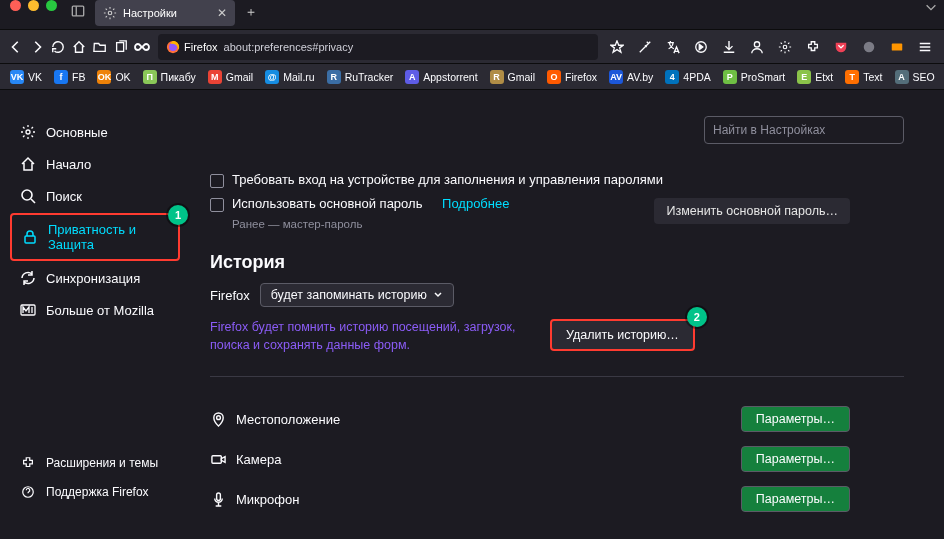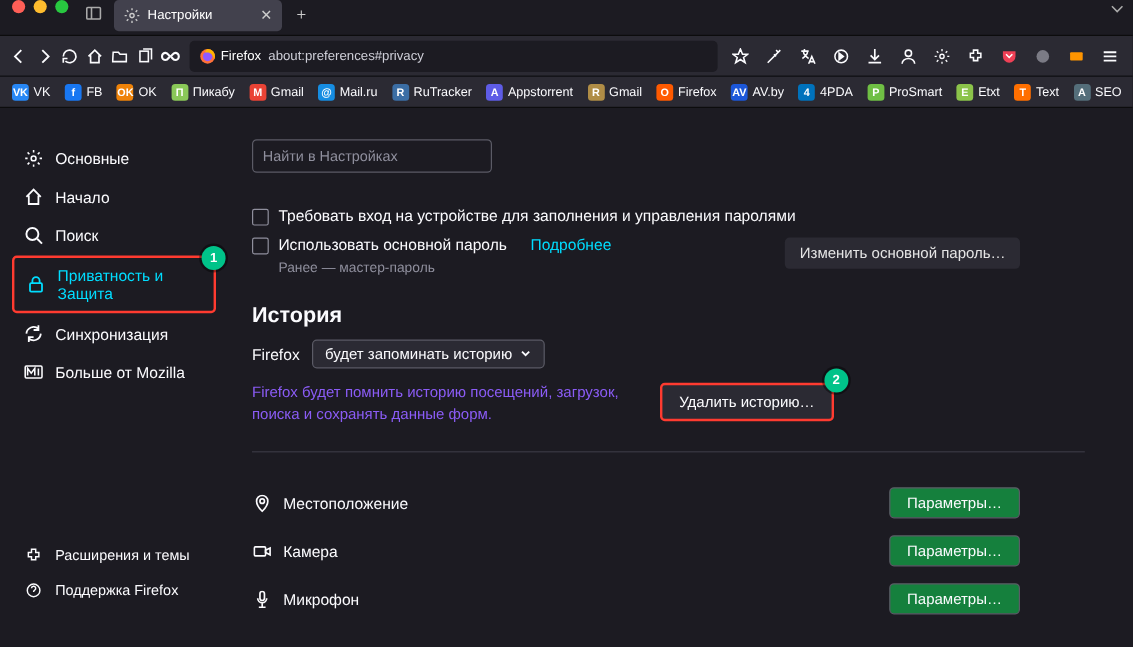--- a/index.html
+++ b/index.html
@@ -39,21 +39,21 @@
   .sidebar { width: 190px; padding: 26px 6px; display:flex; flex-direction:column; }
   .nav-item { display:flex; align-items:center; gap:10px; padding:7px 10px; border-radius:4px; color:#fbfbfe; font-size:13px; cursor:pointer; position:relative; margin:1px 4px; }
   .nav-item.active { color:#00ddff; }
   .nav-item .icon { width:16px; display:flex; justify-content:center; }
   .highlight-1 { border:2px solid #ff3b30; border-radius:4px; }
   .marker { position:absolute; width:20px; height:20px; border-radius:50%; background:#00c389; color:#fff; display:flex; align-items:center; justify-content:center; font-size:11px; font-weight:600; box-shadow:0 0 0 2px rgba(0,0,0,.4); }
   .marker-1 { top:-10px; right:-10px; }
   .sidebar-bottom { margin-top:auto; padding-bottom:6px; }
 
   .main { flex:1; overflow:auto; padding: 0 40px 20px 20px; position:relative; }
-  .search-wrap { display:flex; justify-content:flex-start; padding:26px 0 24px 0; }
+  .search-wrap { display:flex; justify-content:flex-end; padding:26px 0 24px 0; }
   .search-box { width:200px; height:28px; border:1px solid #5b5b66; border-radius:4px; background:transparent; color:#cfcfd8; font-size:12px; padding:0 8px; }
   .search-box::placeholder { color:#8f8f9d; }
 
   .section { margin-bottom: 22px; max-width: 640px; }
   .checkbox-row { display:flex; align-items:flex-start; gap:8px; padding:4px 0; font-size:13px; }
   .cb { width:14px; height:14px; border:1px solid #8f8f9d; border-radius:2px; margin-top:2px; flex-shrink:0; }
   .link { color:#00ddff; cursor:pointer; }
   .subnote { font-size:11.5px; color:#8f8f9d; margin-left:22px; margin-top:2px; }
   .pw-row { display:flex; align-items:center; gap:26px; }
   .pw-row .left { flex:1; }

